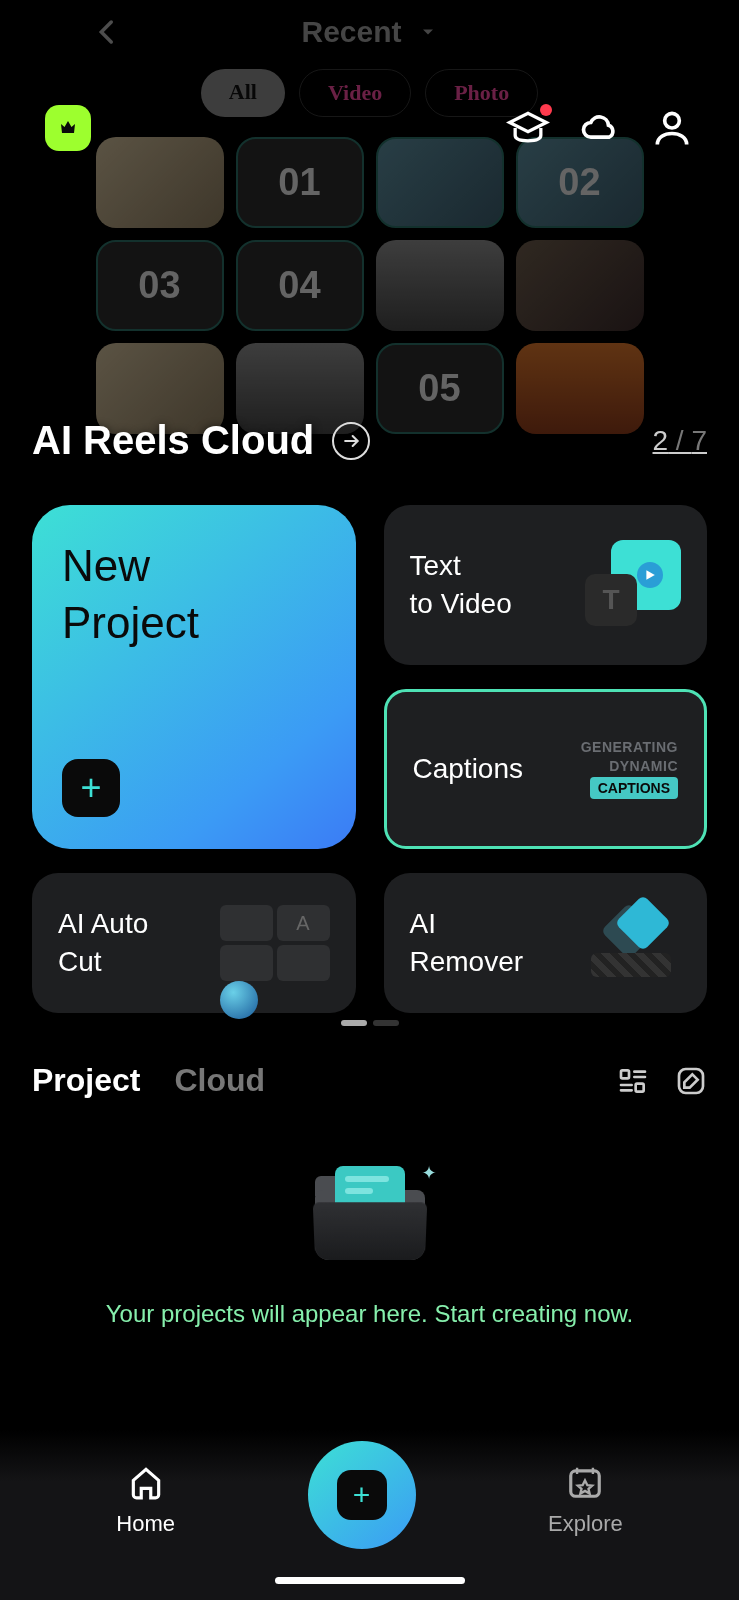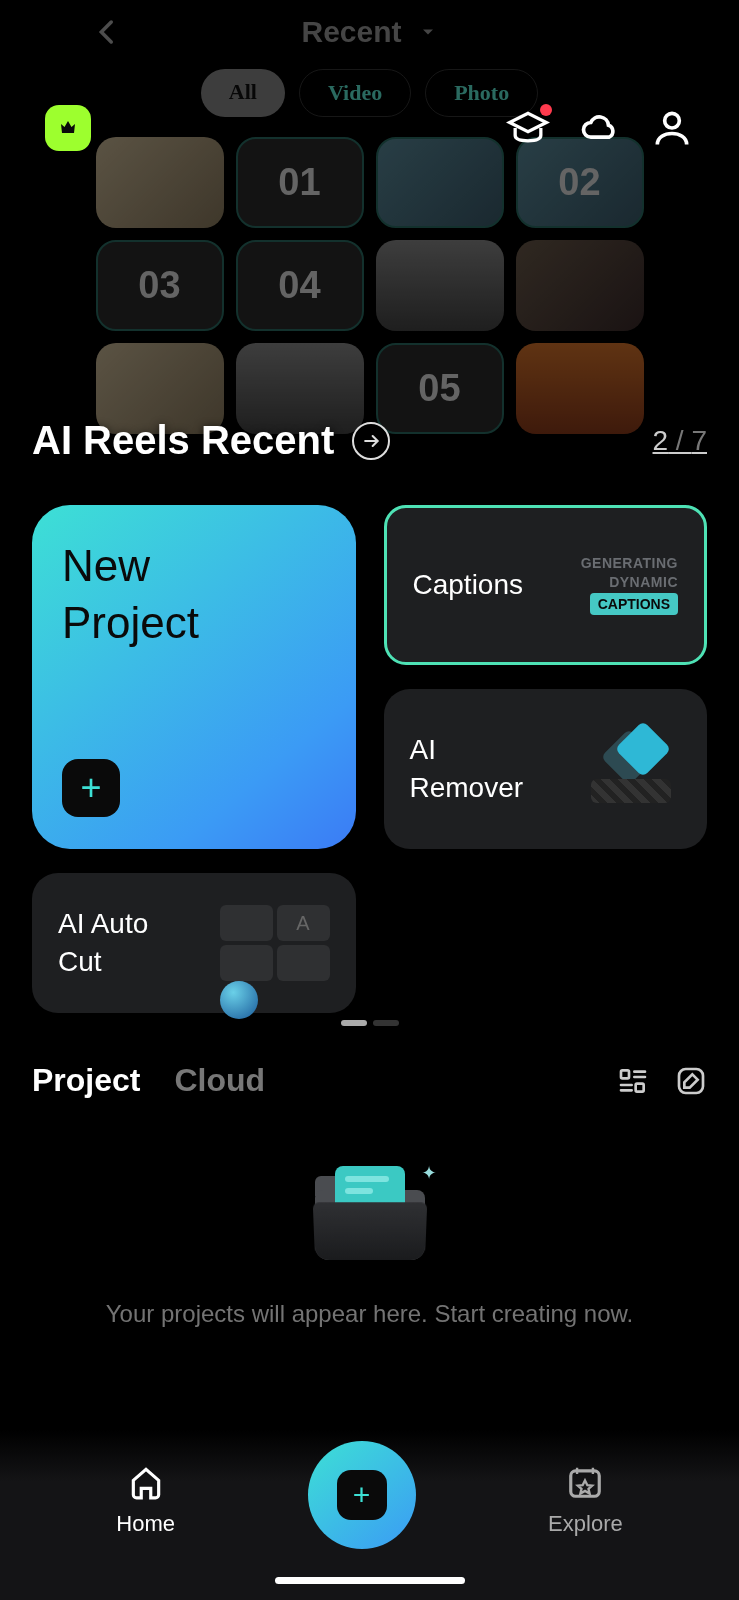--- a/index.html
+++ b/index.html
@@ -42,21 +42,21 @@
   display: flex;
   gap: 14px;
   justify-content: center;
   margin: 10px 0 20px;
   font-family: Liberation Serif, serif;
 }
 .pill {
   padding: 10px 28px;
   border-radius: 30px;
   border: 1.5px solid #333;
-  color: #5eead4;
+  color: #ec4899;
   font-size: 22px;
   font-weight: 600;
 }
 .pill.active {
   background: #888;
   color: #111;
   border: none;
 }
 
 .thumb-grid {
@@ -408,21 +408,21 @@
   transform-origin: bottom;
 }
 .sparkle {
   position: absolute;
   top: -8px; right: -12px;
   color: #9dd;
   font-size: 18px;
 }
 .empty-text {
   font-size: 24px;
-  color: #737373;
+  color: #86efac;
   text-align: center;
   padding: 0 40px;
 }
 
 
 .bottom-nav {
   position: absolute;
   bottom: 0; left: 0; right: 0;
   height: 170px;
   background: linear-gradient(180deg, rgba(20,20,22,0) 0%, #141416 30%);
@@ -538,71 +538,84 @@
   </div>
   <div class="header-icon">
     <svg width="44" height="44" viewBox="0 0 24 24" fill="none">
         <circle cx="12" cy="8" r="4" stroke="#fff" stroke-width="2"></circle>
         <path d="M4 21c0-4 4-6 8-6s8 2 8 6" stroke="#fff" stroke-width="2"></path>
       </svg>
   </div>
 </div>
 
 <div class="reels-row">
-  <span class="reels-title">AI Reels Recent</span>
+  <span class="reels-title">AI Reels Cloud</span>
   <div class="reels-arrow">
     <svg width="20" height="20" viewBox="0 0 24 24" fill="none">
         <path d="M5 12h14m-5-6l6 6-6 6" stroke="#ddd" stroke-width="2.5" stroke-linecap="round"></path>
       </svg>
   </div>
   <span class="reels-count">
     <span>2</span><span class="total"><span> / </span><span>7</span></span>
   </span>
 </div>
 
 <div class="features">
   <div class="new-project">
     <div class="new-project-label" style="white-space:pre-line">New
 Project</div>
     <div class="plus-btn">+</div>
   </div>
 
+  <div class="tile">
+    <div class="tile-label" style="white-space:pre-line">Text
+to Video</div>
+    <div class="tile-graphic ttv-graphic">
+      <div class="ttv-photo"></div>
+      <div class="ttv-play">
+          <svg width="12" height="12" viewBox="0 0 10 10">
+            <path d="M2 1l7 4-7 4z" fill="#fff"></path>
+          </svg>
+        </div>
+      <div class="ttv-t">T</div>
+    </div>
+  </div>
 
   <div class="tile highlight">
     <div class="tile-label">Captions</div>
     <div class="cap-box">
       <span class="cap-word">GENERATING</span>
       <span class="cap-word">DYNAMIC</span>
       <span class="cap-chip">CAPTIONS</span>
-    </div>
-  </div>
-
-  <div class="tile">
-    <div class="tile-label" style="white-space:pre-line">AI
-Remover</div>
-    <div class="rem-graphic">
-      <div class="rem-diamond rem-d1"></div>
-      <div class="rem-diamond rem-d2"></div>
-      <div class="rem-strip"></div>
     </div>
   </div>
 
   <div class="tile">
     <div class="tile-label" style="white-space:pre-line">AI Auto
 Cut</div>
     <div class="auto-wrap">
       <div class="auto-graphic">
         <div class="auto-cell"></div>
           <div class="auto-cell">A</div>
         <div class="auto-cell"></div>
           <div class="auto-cell"></div>
       </div>
       <div class="auto-orb"></div>
     </div>
   </div>
+
+  <div class="tile">
+    <div class="tile-label" style="white-space:pre-line">AI
+Remover</div>
+    <div class="rem-graphic">
+      <div class="rem-diamond rem-d1"></div>
+      <div class="rem-diamond rem-d2"></div>
+      <div class="rem-strip"></div>
+    </div>
+  </div>
 </div>
 
 <div class="page-dots">
   <div class="dot active"></div>
     <div class="dot"></div>
 </div>
 
 <div class="proj-row">
   <div class="proj-tab active">Project</div>
   <div class="proj-tab">Cloud</div>

